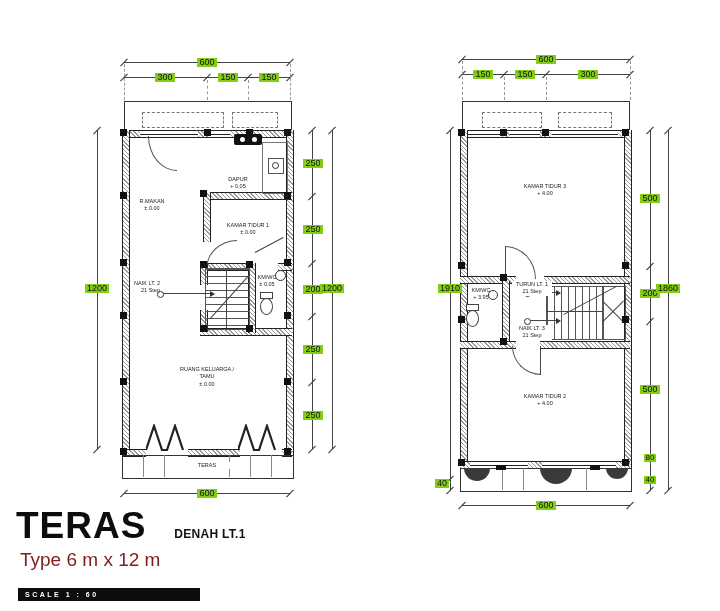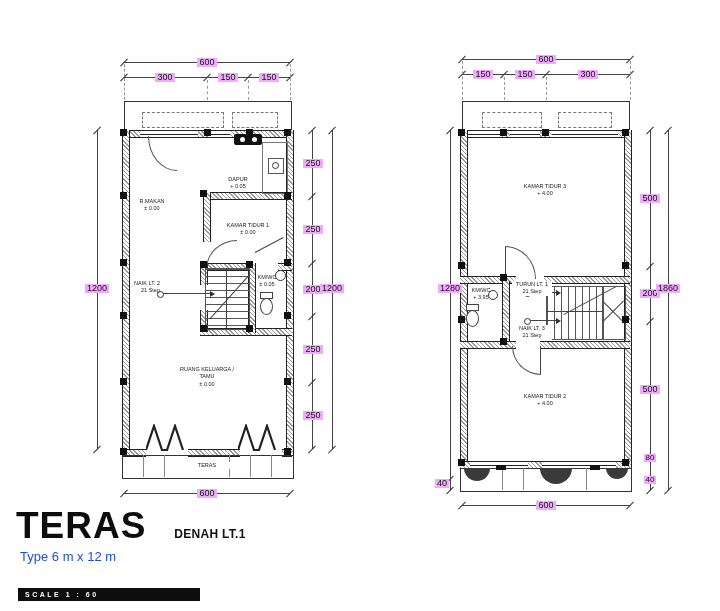--- a/index.html
+++ b/index.html
@@ -11,21 +11,21 @@
   .wh{position:absolute;background:repeating-linear-gradient(45deg,#9a9a9a 0,#9a9a9a 1px,#fff 1px,#fff 3px);
       border-top:1px solid #222;border-bottom:1px solid #222;height:6px;}
   .wv{position:absolute;background:repeating-linear-gradient(45deg,#9a9a9a 0,#9a9a9a 1px,#fff 1px,#fff 3px);
       border-left:1px solid #222;border-right:1px solid #222;width:6px;}
   .col{position:absolute;width:7px;height:7px;background:#111;}
   .win{position:absolute;height:6px;background-color:#fff;border-top:1px solid #222;border-bottom:1px solid #222;
        background-image:linear-gradient(#222,#222);background-size:100% 1px;background-position:center;background-repeat:no-repeat;}
   .tk{position:absolute;width:10px;height:1px;background:#333;transform:rotate(-45deg);}
   .dx{position:absolute;width:0;border-left:1px dashed #999;}
   .dimlab{position:absolute;display:flex;justify-content:center;align-items:center;font-size:9px;line-height:1;}
-  .dimlab span{background:#f0abfc;padding:0 2px;}
+  .dimlab span{background:#84cc16;padding:0 2px;}
   .rlab{position:absolute;font-size:5.5px;line-height:1.35;text-align:center;color:#222;}
   .rlab span{display:block;}
   .dashbox{position:absolute;border:1px dashed #777;}
   .outline{position:absolute;border:1px solid #333;}
   .stairsH{position:absolute;background:repeating-linear-gradient(to bottom,#555 0,#555 1px,transparent 1px,transparent 7px);border:1px solid #555;}
   .stairsV{position:absolute;background:repeating-linear-gradient(to right,#555 0,#555 1px,transparent 1px,transparent 7px);border:1px solid #555;}
   .circ{position:absolute;border:1px solid #333;border-radius:50%;background:#fff;}
   .planter{position:absolute;background:#3a3a3a;border-radius:0 0 50% 50% / 0 0 100% 100%;}
   .caption{position:absolute;font-weight:bold;font-size:12px;text-align:center;letter-spacing:.3px;}
   .arrowR{position:absolute;width:0;height:0;border-left:5px solid #333;border-top:3px solid transparent;border-bottom:3px solid transparent;}
@@ -329,21 +329,21 @@
       </div>
     <div class="dx" style="left:462px;top:61px;height:39px;"></div>
     <div class="dx" style="left:630px;top:61px;height:39px;"></div>
     <div class="dx" style="left:504px;top:77px;height:23px;"></div>
     <div class="dx" style="left:546px;top:77px;height:23px;"></div>
 
     <div class="ln" style="left:450px;top:130px;width:1px;height:349px;"></div>
     <div class="tk" style="left:445px;top:130px;"></div>
     <div class="tk" style="left:445px;top:479px;"></div>
     <div class="dimlab" style="left:433px;top:283px;width:34px;height:10px;">
-        <span>1280</span>
+        <span>1910</span>
       </div>
     <div class="ln" style="left:450px;top:479px;width:1px;height:11px;"></div>
     <div class="tk" style="left:445px;top:490px;"></div>
     <div class="dimlab" style="left:434px;top:478px;width:16px;height:10px;">
         <span>40</span>
       </div>
 
     <div class="ln" style="left:650px;top:130px;width:1px;height:360px;"></div>
     <div class="tk" style="left:645px;top:130px;"></div>
     <div class="tk" style="left:645px;top:266px;"></div>
@@ -378,18 +378,18 @@
     <div class="tk" style="left:457px;top:505px;"></div>
     <div class="tk" style="left:625px;top:505px;"></div>
     <div class="dimlab" style="left:462px;top:500px;width:168px;height:11px;">
         <span>600</span>
       </div>
 
   </div>
 
   <div class="grp">
     <div class="abs" style="left:16px;top:505px;font-size:37px;font-weight:900;letter-spacing:1px;color:#0d0d0d;">TERAS</div>
-    <div class="abs" style="left:20px;top:549px;font-size:13px;color:#1d4ed8;">Type 6 m x 12 m</div>
+    <div class="abs" style="left:20px;top:549px;font-size:19px;color:#7f1d1d;">Type 6 m x 12 m</div>
     <div class="abs" style="left:18px;top:588px;width:182px;height:13px;background:#0d0d0d;color:#fff;
                              font-size:7px;font-weight:bold;letter-spacing:2.5px;line-height:13px;padding-left:7px;box-sizing:border-box;">SCALE 1 : 60</div>
   </div>
 
 </div>
 
 </body></html>

